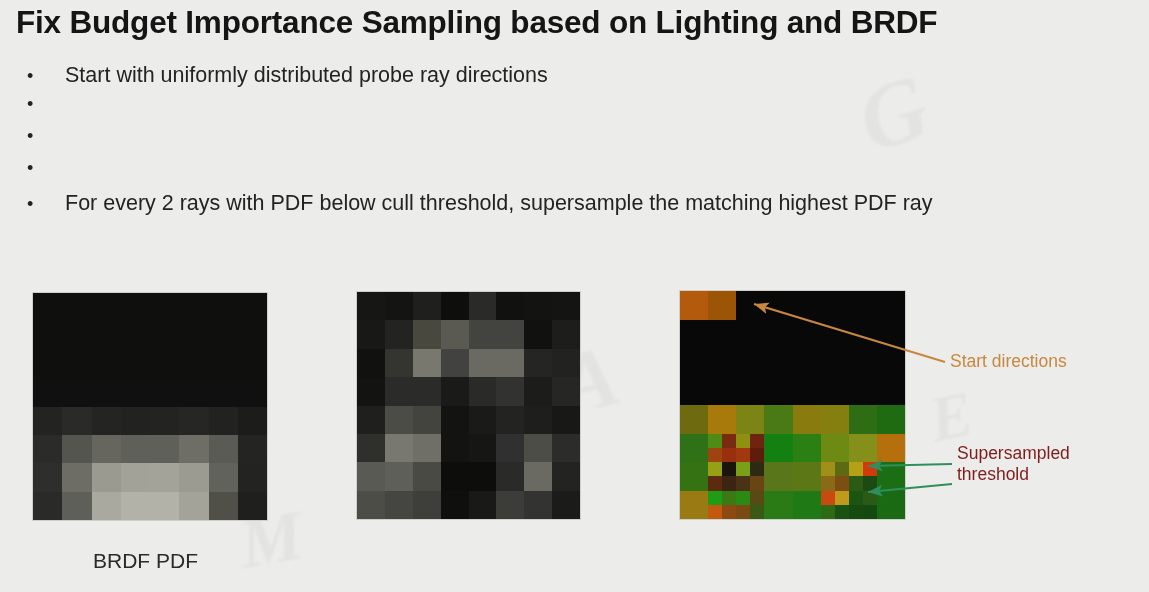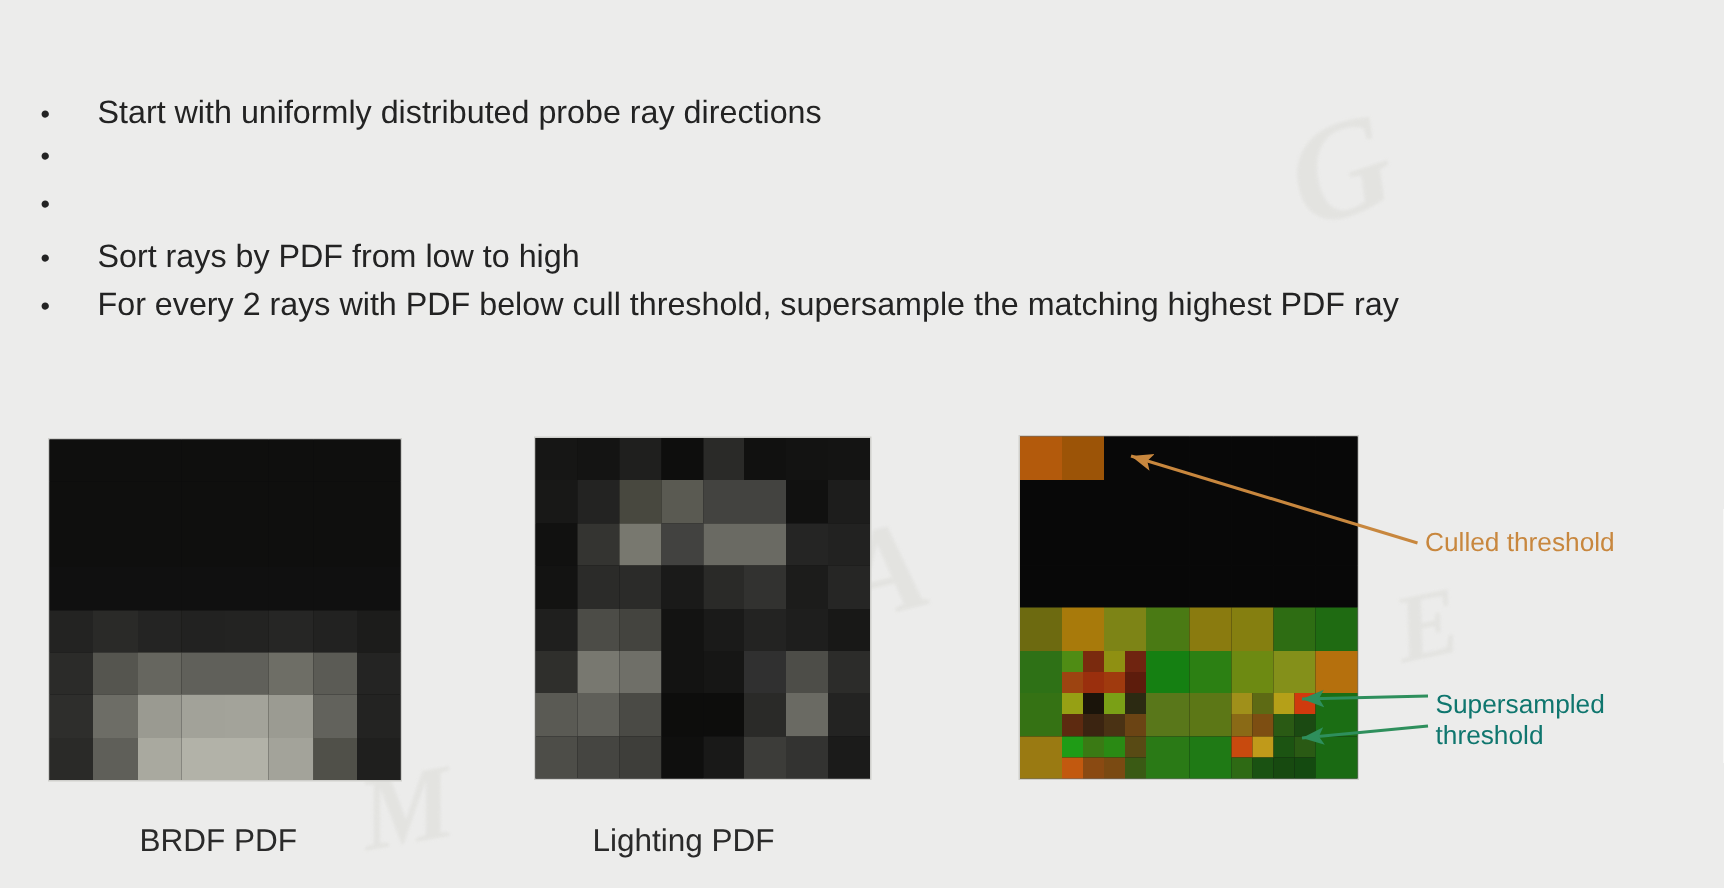--- a/index.html
+++ b/index.html
@@ -102,55 +102,55 @@
     position: absolute;
     font-size: 17.5px;
     white-space: nowrap;
     line-height: 21px;
   }
   #label-culled {
     left: 950px; top: 351px;
     color: #c8873e;
   }
   #label-supersampled {
-    left: 957px; top: 459px;
-    color: #0f766e;
+    left: 957px; top: 443px;
+    color: #7f1d1d;
   }
   #anno-svg {
     position: absolute;
     left: 0; top: 0;
     width: 1149px; height: 592px;
     pointer-events: none;
   }
 </style>
 </head>
 <body>
 
 <div id="slide">
 
   <div class="watermark wm1">G</div>
   <div class="watermark wm2">A</div>
   <div class="watermark wm3">M</div>
   <div class="watermark wm4">E</div>
 
+  <div id="title">Fix Budget Importance Sampling based on Lighting and BRDF</div>
 
   <div id="bullets">
       <div class="bullet">
         <span class="dot">•</span>
         <span class="btext">Start with uniformly distributed probe ray directions</span>
       </div>
       <div class="bullet">
         <span class="dot">•</span>
       </div>
       <div class="bullet">
         <span class="dot">•</span>
       </div>
       <div class="bullet">
         <span class="dot">•</span>
-        <span class="btext">Sort rays by PDF from low to high</span>
       </div>
       <div class="bullet">
         <span class="dot">•</span>
         <span class="btext">For every 2 rays with PDF below cull threshold, supersample the matching highest PDF ray</span>
       </div>
     </div>
 
   <div class="panel" id="panel-brdf">
     <div class="grid" style="grid-template-columns: repeat(8, 1fr); grid-template-rows: repeat(8, 1fr);">
         <div class="cell" style="background: rgb(15, 15, 14);"></div>
@@ -282,21 +282,20 @@
         <div class="cell" style="background: rgb(77, 77, 72);"></div>
         <div class="cell" style="background: rgb(69, 69, 65);"></div>
         <div class="cell" style="background: rgb(62, 62, 58);"></div>
         <div class="cell" style="background: rgb(15, 15, 14);"></div>
         <div class="cell" style="background: rgb(25, 25, 24);"></div>
         <div class="cell" style="background: rgb(60, 60, 57);"></div>
         <div class="cell" style="background: rgb(51, 51, 49);"></div>
         <div class="cell" style="background: rgb(27, 27, 26);"></div>
       </div>
   </div>
-  <div class="caption" id="caption-lighting">Lighting PDF</div>
 
   <div class="panel" id="panel-combined">
     <div class="grid" style="grid-template-columns: repeat(8, 1fr); grid-template-rows: repeat(8, 1fr);">
         <div class="cell" style="background: rgb(179, 90, 12);"></div>
         <div class="cell" style="background: rgb(156, 84, 7);"></div>
         <div class="cell" style="background: rgb(8, 8, 8);"></div>
         <div class="cell" style="background: rgb(8, 8, 8);"></div>
         <div class="cell" style="background: rgb(8, 8, 8);"></div>
         <div class="cell" style="background: rgb(8, 8, 8);"></div>
         <div class="cell" style="background: rgb(8, 8, 8);"></div>
@@ -417,19 +416,19 @@
       </marker>
       <marker id="arrow-green" markerWidth="9" markerHeight="9" refX="7" refY="3.2" orient="auto" markerUnits="strokeWidth">
         <path d="M7,3.2 L0,0.4 L1.6,3.2 L0,6 Z" fill="#2e8f5c"></path>
       </marker>
     </defs>
     <line x1="945" y1="362" x2="754" y2="304" stroke="#c8873e" stroke-width="2.1" marker-end="url(#arrow-orange)"></line>
     <line x1="952" y1="464" x2="868" y2="466" stroke="#2e8f5c" stroke-width="2.1" marker-end="url(#arrow-green)"></line>
     <line x1="952" y1="484" x2="868" y2="492" stroke="#2e8f5c" stroke-width="2.1" marker-end="url(#arrow-green)"></line>
   </svg>
 
-  <div class="anno-label" id="label-culled">Culled threshold</div>
+  <div class="anno-label" id="label-culled">Start directions</div>
   <div class="anno-label" id="label-supersampled">
     <div>Supersampled</div>
     <div>threshold</div>
   </div>
 
 </div>
 
 </body></html>

